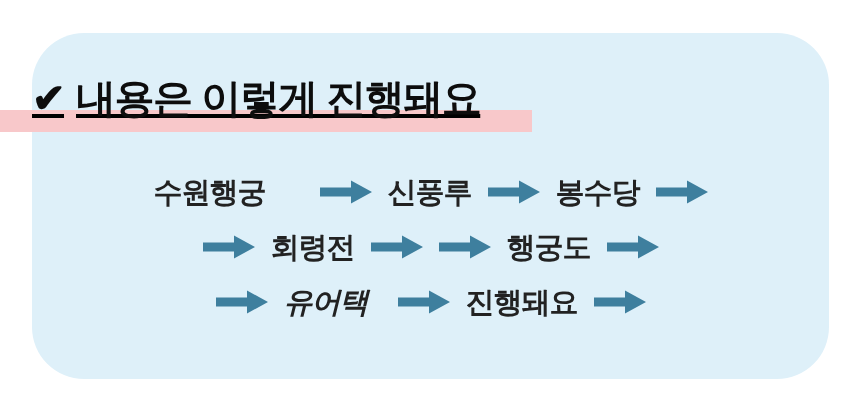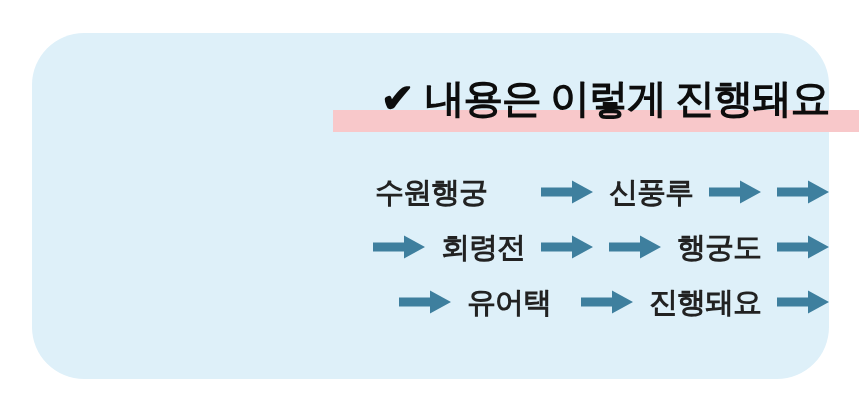--- a/index.html
+++ b/index.html
@@ -25,21 +25,22 @@
     height: 346px;
     background: var(--card-bg, #def0f9);
     border-radius: 52px;
   }
   .title-row {
     position: absolute;
     left: 0;
     right: 0;
     top: 40px;
     display: flex;
-    justify-content: flex-end;
+    justify-content: flex-start;
+    text-decoration: underline;
   }
   .title {
     position: relative;
     white-space: nowrap;
     color: var(--title-text, #0d0d0d);
     font-size: 40px;
     font-weight: 800;
     letter-spacing: -1.5px;
     line-height: 1.25;
   }
@@ -59,21 +60,21 @@
   .title .check {
     margin-right: 12px;
   }
   .flow {
     position: absolute;
     left: 0;
     right: 0;
     top: 142px;
     display: flex;
     flex-direction: column;
-    align-items: flex-end;
+    align-items: center;
     gap: 20px;
   }
   .flow-line {
     display: flex;
     align-items: center;
     gap: 16px;
     white-space: nowrap;
   }
   .station {
     color: var(--station-text, #222222);
@@ -86,21 +87,21 @@
     display: inline-block;
     width: 52px;
     height: 26px;
     flex: 0 0 auto;
   }
   .arrow svg { display: block; }
   .arrow svg path { fill: var(--arrow-blue, #3e7f9e); }
   
   .row-0 .s-0 { margin-right: 38px; }
   .row-0 .s-1 { }
-  .row-2 .s-0 { margin-right: 14px; }
+  .row-2 .s-0 { margin-right: 14px; font-style: italic; }
 </style>
 </head>
 <body>
 
 <div class="stage">
   <div class="card">
 
     <div class="title-row">
       <div class="title">
         <span class="hl"></span>
@@ -118,20 +119,21 @@
             <svg viewBox="0 0 52 26" width="52" height="26">
               <path d="M0 8.5 H31 V1.5 L52 13 L31 24.5 V17.5 H0 Z"></path>
             </svg>
           </span>
         <span class="station s-1">신풍루</span>
         <span class="arrow">
             <svg viewBox="0 0 52 26" width="52" height="26">
               <path d="M0 8.5 H31 V1.5 L52 13 L31 24.5 V17.5 H0 Z"></path>
             </svg>
           </span>
+        <span class="station s-2">봉수당</span>
         <span class="arrow">
             <svg viewBox="0 0 52 26" width="52" height="26">
               <path d="M0 8.5 H31 V1.5 L52 13 L31 24.5 V17.5 H0 Z"></path>
             </svg>
           </span>
       </div>
 
       <div class="flow-line row-1">
         <span class="arrow">
             <svg viewBox="0 0 52 26" width="52" height="26">

